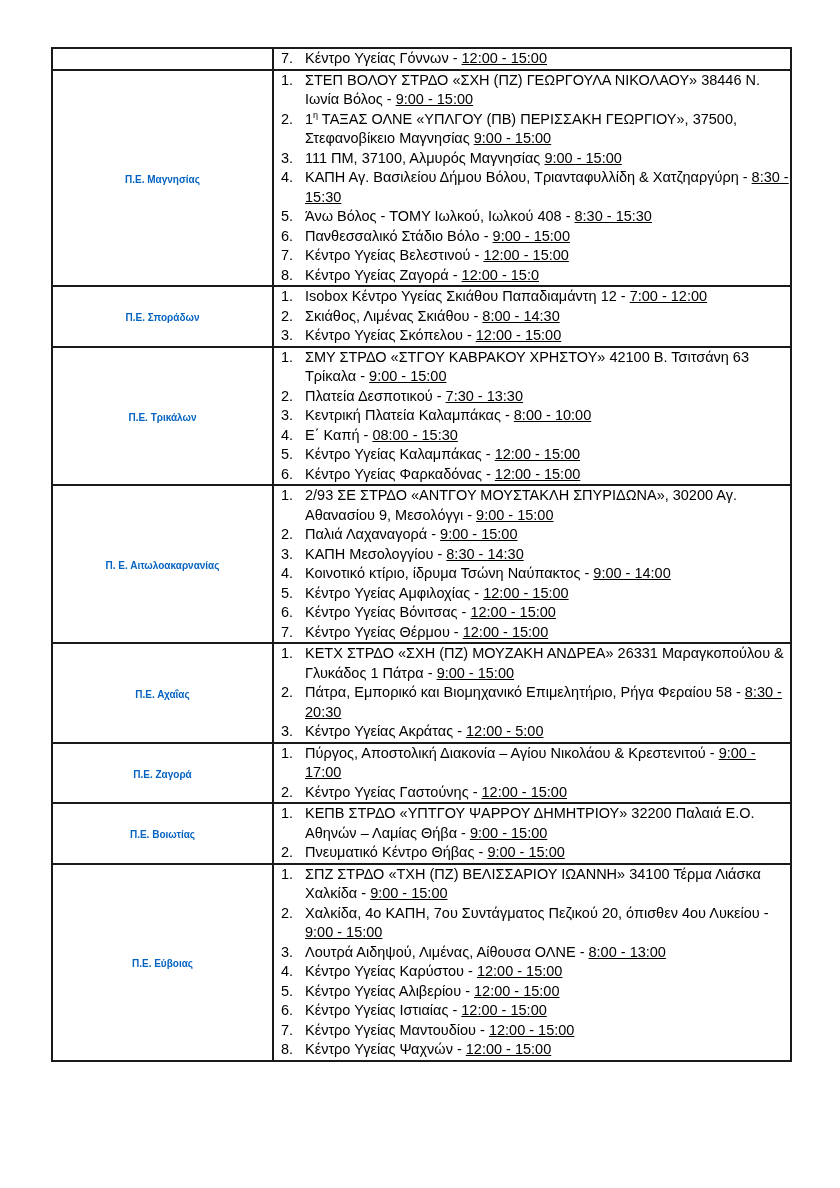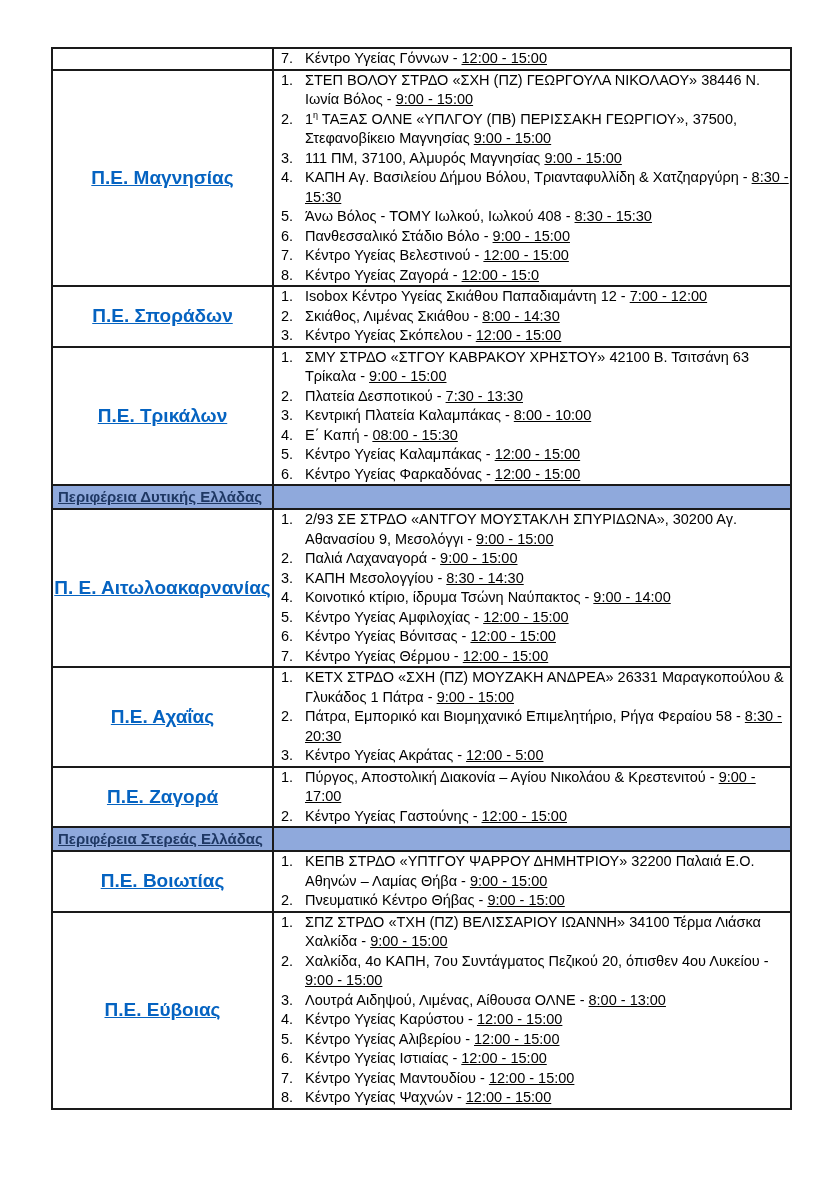--- a/index.html
+++ b/index.html
@@ -23,22 +23,21 @@
     border:2px solid var(--border-col);
     vertical-align:middle;
     padding:0;
   }
   td.region-cell{
     width:221px;text-align:center;
   }
   .region-link{
     color:var(--link-blue);
     font-weight:bold;
-    font-size:19px;
-    text-decoration:underline;
+    font-size:10px;
     cursor:pointer;
   }
   td.items-cell{
     padding:3px 6px 2px 0;
     vertical-align:top;
   }
   ul.loc-list{
     margin:0;padding:0;list-style:none;
   }
   ul.loc-list li{
@@ -117,24 +116,20 @@
             <ul class="loc-list">
               <li><span class="num">1.</span><span>ΣΜΥ ΣΤΡΔΟ «ΣΤΓΟΥ ΚΑΒΡΑΚΟΥ ΧΡΗΣΤΟΥ» 42100 Β. Τσιτσάνη 63 Τρίκαλα - </span><span class="time-u">9:00 - 15:00</span></li>
               <li><span class="num">2.</span><span>Πλατεία Δεσποτικού - </span><span class="time-u">7:30 - 13:30</span></li>
               <li><span class="num">3.</span><span>Κεντρική Πλατεία Καλαμπάκας - </span><span class="time-u">8:00 - 10:00</span></li>
               <li><span class="num">4.</span><span>Ε΄ Καπή - </span><span class="time-u">08:00 - 15:30</span></li>
               <li><span class="num">5.</span><span>Κέντρο Υγείας Καλαμπάκας - </span><span class="time-u">12:00 - 15:00</span></li>
               <li><span class="num">6.</span><span>Κέντρο Υγείας Φαρκαδόνας - </span><span class="time-u">12:00 - 15:00</span></li>
             </ul>
           </td>
         </tr>
-        <tr class="hdr-row">
-          <td><span class="hdr-label">Περιφέρεια Δυτικής Ελλάδας</span></td>
-          <td></td>
-        </tr>
         <tr>
           <td class="region-cell"><span class="region-link">Π. Ε. Αιτωλοακαρνανίας</span></td>
           <td class="items-cell">
             <ul class="loc-list">
               <li><span class="num">1.</span><span>2/93 ΣΕ ΣΤΡΔΟ «ΑΝΤΓΟΥ ΜΟΥΣΤΑΚΛΗ ΣΠΥΡΙΔΩΝΑ», 30200 Αγ. Αθανασίου 9, Μεσολόγγι - </span><span class="time-u">9:00 - 15:00</span></li>
               <li><span class="num">2.</span><span>Παλιά Λαχαναγορά - </span><span class="time-u">9:00 - 15:00</span></li>
               <li><span class="num">3.</span><span>ΚΑΠΗ Μεσολογγίου - </span><span class="time-u">8:30 - 14:30</span></li>
               <li><span class="num">4.</span><span>Κοινοτικό κτίριο, ίδρυμα Τσώνη Ναύπακτος - </span><span class="time-u">9:00 - 14:00</span></li>
               <li><span class="num">5.</span><span>Κέντρο Υγείας Αμφιλοχίας - </span><span class="time-u">12:00 - 15:00</span></li>
               <li><span class="num">6.</span><span>Κέντρο Υγείας Βόνιτσας - </span><span class="time-u">12:00 - 15:00</span></li>
@@ -154,24 +149,20 @@
         </tr>
         <tr>
           <td class="region-cell"><span class="region-link">Π.Ε. Ζαγορά</span></td>
           <td class="items-cell">
             <ul class="loc-list">
               <li><span class="num">1.</span><span>Πύργος, Αποστολική Διακονία – Αγίου Νικολάου &amp; Κρεστενιτού - </span><span class="time-u">9:00 - 17:00</span></li>
               <li><span class="num">2.</span><span>Κέντρο Υγείας Γαστούνης - </span><span class="time-u">12:00 - 15:00</span></li>
             </ul>
           </td>
         </tr>
-        <tr class="hdr-row">
-          <td><span class="hdr-label">Περιφέρεια Στερεάς Ελλάδας</span></td>
-          <td></td>
-        </tr>
         <tr>
           <td class="region-cell"><span class="region-link">Π.Ε. Βοιωτίας</span></td>
           <td class="items-cell">
             <ul class="loc-list">
               <li><span class="num">1.</span><span>ΚΕΠΒ ΣΤΡΔΟ «ΥΠΤΓΟΥ ΨΑΡΡΟΥ ΔΗΜΗΤΡΙΟΥ» 32200 Παλαιά Ε.Ο. Αθηνών – Λαμίας Θήβα - </span><span class="time-u">9:00 - 15:00</span></li>
               <li><span class="num">2.</span><span>Πνευματικό Κέντρο Θήβας - </span><span class="time-u">9:00 - 15:00</span></li>
             </ul>
           </td>
         </tr>
         <tr>

